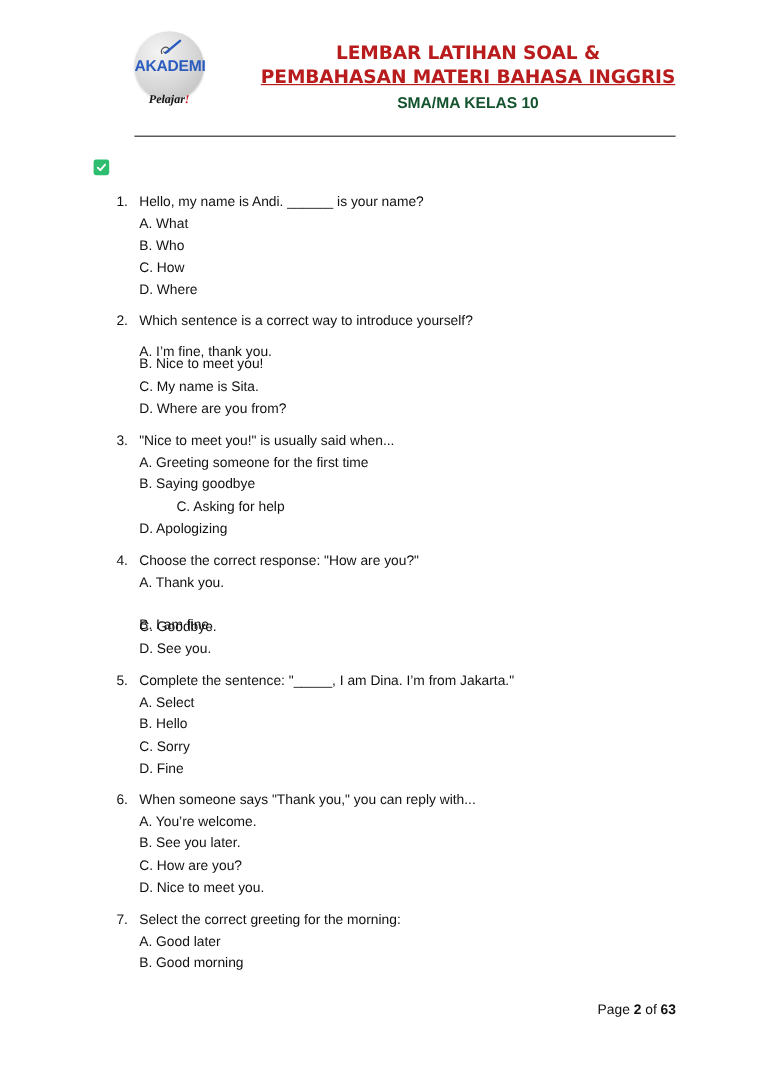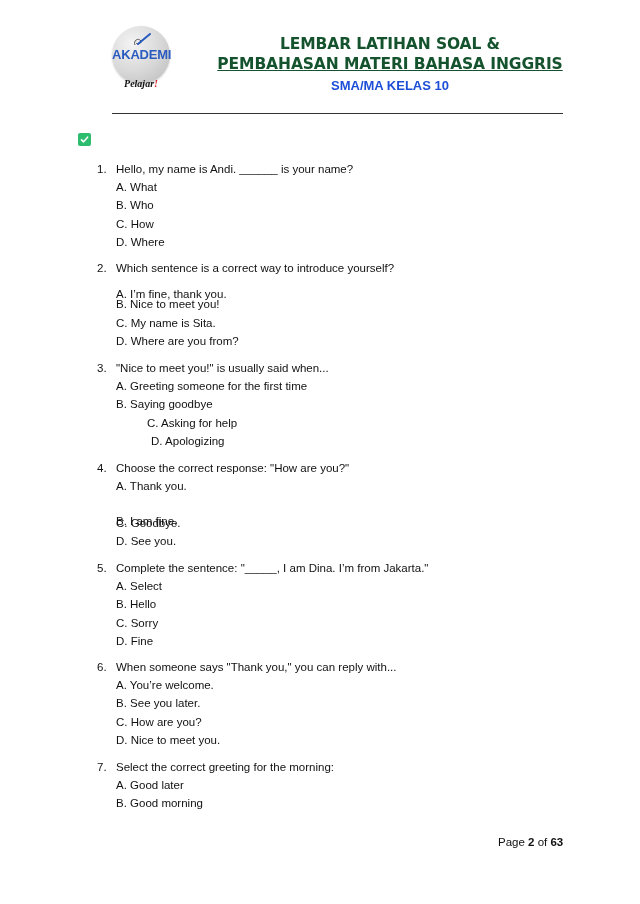--- a/index.html
+++ b/index.html
@@ -4,24 +4,24 @@
 <style>
   html, body { margin:0; padding:0; background:#ffffff; }
   body { width:640px; height:904px; position:relative; overflow:hidden; font-family:"Liberation Sans", "DejaVu Sans", sans-serif; color:#111; }
   .logo { position:absolute; left:112px; top:26px; width:58px; height:58px; border-radius:50%;
           background: radial-gradient(circle at 35% 30%, #f4f4f4 0%, #d6d6d6 55%, #b8b8b8 100%);
           box-shadow: 0 1px 2px rgba(0,0,0,0.2); text-align:center; }
   .logo .pen { position:absolute; left:20px; top:6px; width:20px; height:16px; }
   .logo .akademi { position:absolute; left:0; right:0; top:21px; font-size:13px; font-weight:bold; color:#2a5bbf; letter-spacing:-0.2px; }
   .logo .pelajar { position:absolute; left:0; right:0; top:32px; font-size:10px; font-weight:bold; font-style:italic; font-family:"Liberation Serif", serif; color:#111;margin-top:20px; }
   .logo .pelajar .excl { color:#d6202a; }
-  .title { position:absolute; left:190px; width:400px; text-align:center; font-weight:900; color:#14532d; font-size:15.5px; letter-spacing:-0.1px; font-family:"DejaVu Sans", sans-serif; }
+  .title { position:absolute; left:190px; width:400px; text-align:center; font-weight:900; color:#b91c1c; font-size:15.5px; letter-spacing:-0.1px; font-family:"DejaVu Sans", sans-serif; }
   .title.l1 { top:35px; }
   .title.l2 { top:55px;text-decoration:underline; }
-  .subtitle { position:absolute; left:190px; width:400px; top:78px; text-align:center; font-weight:bold; font-size:13px; color:#1d4ed8; }
+  .subtitle { position:absolute; left:190px; width:400px; top:78px; text-align:center; font-weight:bold; font-size:13px; color:#14532d; }
   .rule { position:absolute; left:112px; width:451px; top:113px; height:1px; background:#333; }
   .section { position:absolute; left:78px; top:133px; display:flex; align-items:center; }
   .check { width:13px; height:13px; border-radius:2px; background:#2dbd6e; display:inline-flex; align-items:center; justify-content:center; margin-right:7px; }
   .section-title { font-weight:bold; font-size:11.5px; color:#111; }
   .q { position:absolute; left:97px; font-size:11.5px; color:#111; }
   .q .num { position:absolute; left:0; top:0; }
   .q .stem { position:absolute; left:19px; top:0; white-space:nowrap; }
   .q .opt { position:absolute; left:19px; white-space:nowrap; }
   .footer { position:absolute; left:498px; top:836px; font-size:11.5px; color:#111; white-space:nowrap; }
   .footer b { font-weight:bold; }
@@ -67,21 +67,21 @@
       <span class="opt" style="top: 36px;">B. Nice to meet you!</span>
       <span class="opt" style="top: 55px;">C. My name is Sita.</span>
       <span class="opt" style="top: 73px; text-align: right;">D. Where are you from?</span>
     </div>
     <div class="q" style="top: 362px;">
       <span class="num">3.</span>
       <span class="stem">"Nice to meet you!" is usually said when...</span>
       <span class="opt" style="top: 18px;">A. Greeting someone for the first time</span>
       <span class="opt" style="top: 36px;">B. Saying goodbye</span>
       <span class="opt" style="top: 55px; margin-left: 31px;">C. Asking for help</span>
-      <span class="opt" style="top: 73px; margin-left: 35px;">D. Apologizing</span>
+      <span class="opt" style="top: 73px;">D. Apologizing</span>
     </div>
     <div class="q" style="top: 462px;">
       <span class="num">4.</span>
       <span class="stem">Choose the correct response: "How are you?"</span>
       <span class="opt" style="top: 18px;">A. Thank you.</span>
       <span class="opt" style="top: 53px;">B. I am fine.</span>
       <span class="opt" style="top: 55px;">C. Goodbye.</span>
       <span class="opt" style="top: 73px;">D. See you.</span>
     </div>
     <div class="q" style="top: 562px;">

